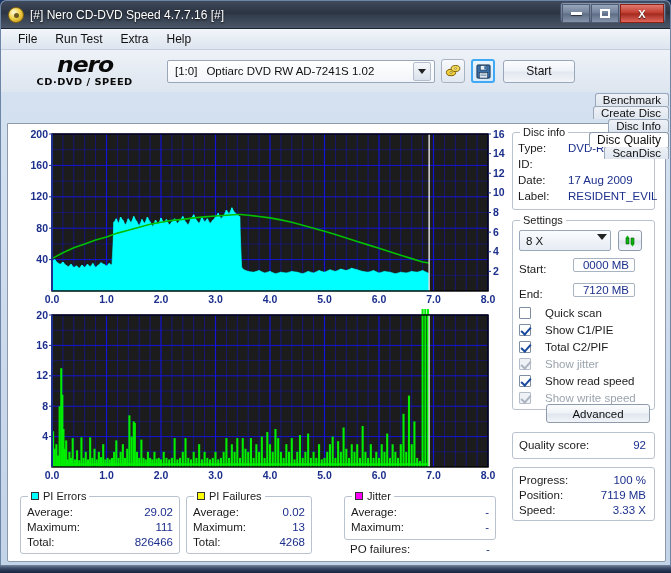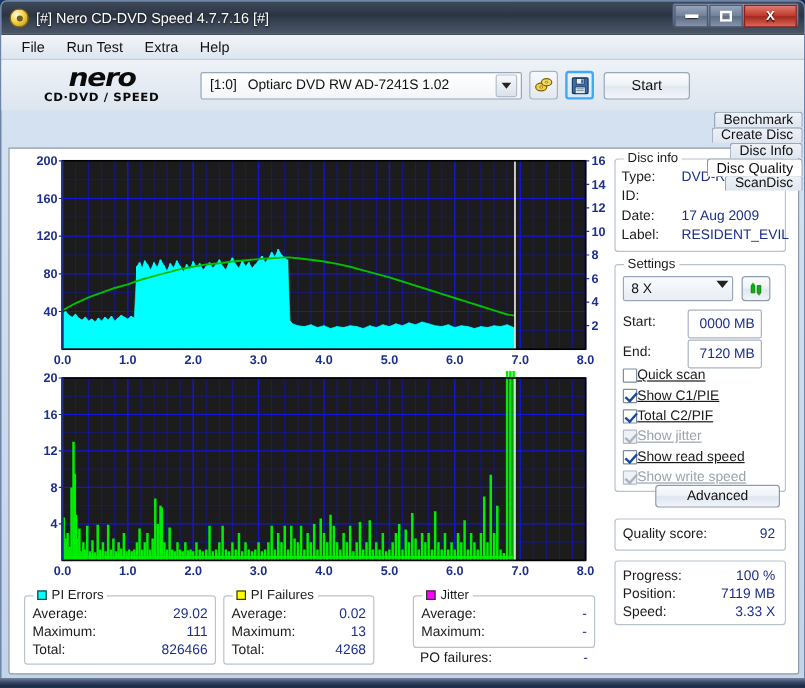--- a/index.html
+++ b/index.html
@@ -202,21 +202,21 @@
     font-size: 11px; color: #1b1b1b;
     display: flex; align-items: center; gap: 4px;
     white-space: nowrap;
   }
   .swatch { width: 8px; height: 8px; border: 1px solid #333; display:inline-block; }
   .row { position: absolute; font-size: 11.5px; color: #1b1b1b; white-space: nowrap; }
   .val { position: absolute; font-size: 11.5px; color: #1c2f8c; white-space: nowrap; }
   
   .field {
     position: absolute;
-    height: 24px;
+    height: 14px;
     background: #ffffff;
     border: 1px solid #a9b4c3;
     border-radius: 2px;
     font-size: 11.5px; color: #1c2f8c;
     display: flex; align-items: center; justify-content: flex-end;
     padding-right: 5px;
   }
   .combo {
     position: absolute;
     height: 21px;
@@ -225,21 +225,21 @@
     font-size: 11.5px; color: #111;
     display: flex; align-items: center;
     padding-left: 6px; cursor: pointer;
   }
   .combo .caret {
     position: absolute; right: 3px; top: 3px;
     width: 0; height: 0;
     border-left: 5px solid transparent; border-right: 5px solid transparent;
     border-top: 6px solid #222;
   }
-  .cbx { position: absolute; display: flex; gap: 0; font-size: 11.5px; color:#1b1b1b; cursor: pointer; text-decoration: underline; }
+  .cbx { position: absolute; display: flex; gap: 14px; font-size: 11.5px; color:#1b1b1b; cursor: pointer; }
   .cbx .box {
     width: 12px; height: 12px;
     background: #ffffff; border: 1px solid #7e8da0;
     border-radius: 1px; position: relative; flex: none;
   }
   .cbx.checked .box::after {
     content: ""; position: absolute; left: 3px; top: 0px;
     width: 4px; height: 8px;
     border: solid #19499c; border-width: 0 2px 2px 0;
     transform: rotate(42deg);

